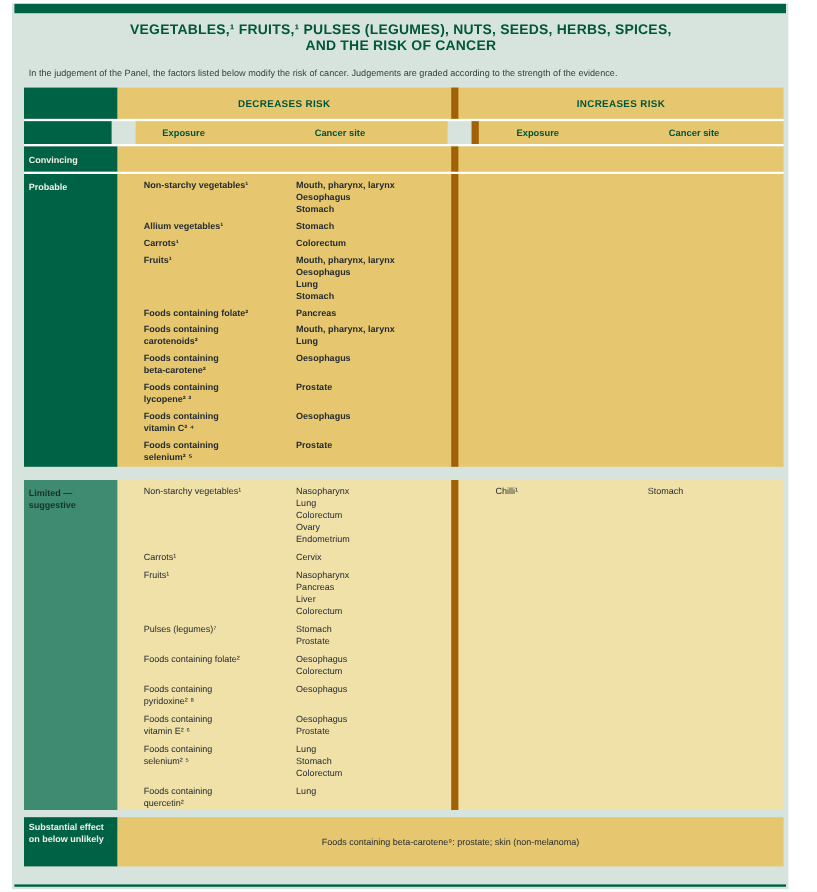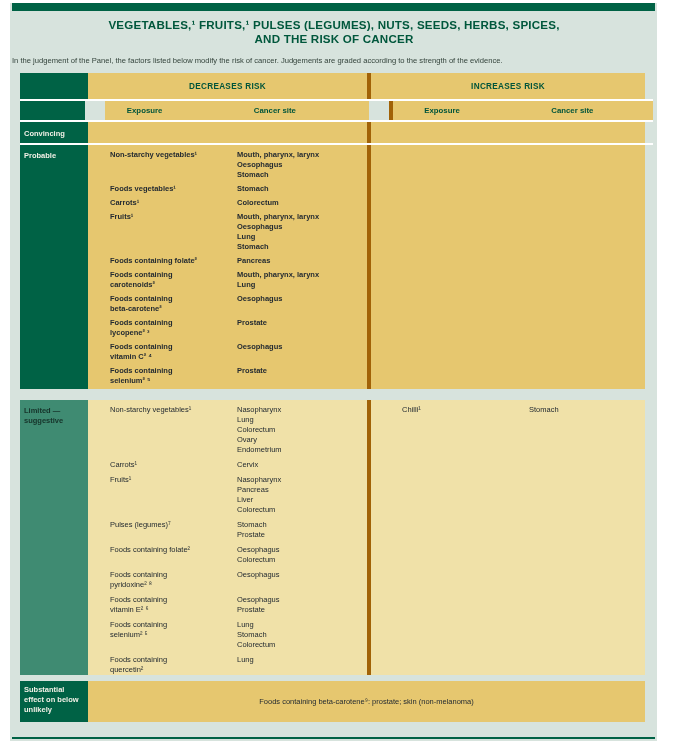--- a/index.html
+++ b/index.html
@@ -4,32 +4,32 @@
 <style>
   * { margin:0; padding:0; box-sizing:border-box; }
   html,body { width:681px; height:743px; background:#ffffff;
               font-family:"Liberation Sans", sans-serif; }
   .panel { position:absolute; left:10px; top:3px; width:647px; height:738px;
            background:#d7e3dd; overflow:hidden; }
   .topbar { position:absolute; left:2px; top:0; width:643px; height:8px; background:#006245; }
   .doc-title { position:absolute; left:14px; top:15px; width:620px;
                font-size:11.6px; font-weight:bold; color:#00573c; line-height:14px;
                letter-spacing:0.2px; white-space:pre-line;text-align:center; }
-  .doc-subtitle { position:absolute; left:2px; top:53px; width:625px;
+  .doc-subtitle { position:absolute; left:14px; top:53px; width:625px;
                   font-size:7.6px; color:#32423a; line-height:10px; }
 
   .matrix { position:absolute; left:10px; top:70px; width:633px; }
   .row { display:flex; width:633px; }
   .sep { border-bottom:2px solid #ffffff; }
-  .lbl { width:68px; background:#006245; color:#f2f1e7; font-weight:bold;
+  .lbl { width:78px; background:#006245; color:#f2f1e7; font-weight:bold;
          font-size:7.5px; line-height:9.5px; padding:6px 3px 0 4px; }
   .gold { background:#e6c76f; }
   .lightgold { background:#f0e1a8; }
   .half-dec { width:279px; }
-  .half-inc { width:278px; border-left:4px solid #a16207; }
+  .half-inc { width:278px; border-left:6px solid #a16207; }
   .riskdir { height:28px; }
   .riskdir .half-dec, .riskdir .half-inc {
       display:flex; align-items:center; justify-content:center;
       font-size:8.2px; font-weight:bold; color:#00543a; letter-spacing:0.3px; }
   .colhead { height:21px;gap:20px; }
   .colhead .half-dec, .colhead .half-inc { display:flex; align-items:center;
       font-size:7.8px; font-weight:bold; color:#00543a; }
   .colhead .half-dec .h-exp { margin-left:22px; width:127px; }
   .colhead .half-inc .h-exp { margin-left:31px; width:127px; }
   .convincing { height:23px; }
@@ -96,21 +96,21 @@
                 <div>Non-starchy vegetables¹</div>
               </div>
               <div class="sites">
                 <div>Mouth, pharynx, larynx</div>
                 <div>Oesophagus</div>
                 <div>Stomach</div>
               </div>
             </div>
             <div class="entry">
               <div class="exp">
-                <div>Foods vegetables¹</div>
+                <div>Allium vegetables¹</div>
               </div>
               <div class="sites">
                 <div>Stomach</div>
               </div>
             </div>
             <div class="entry">
               <div class="exp">
                 <div>Carrots¹</div>
               </div>
               <div class="sites">

